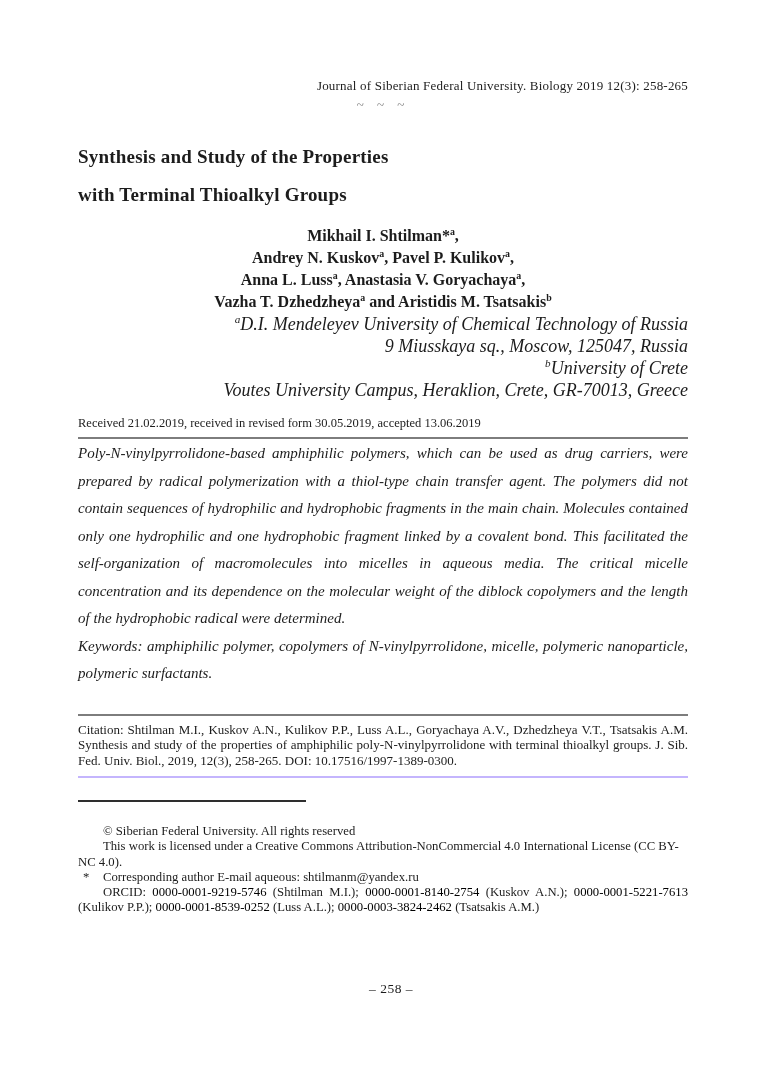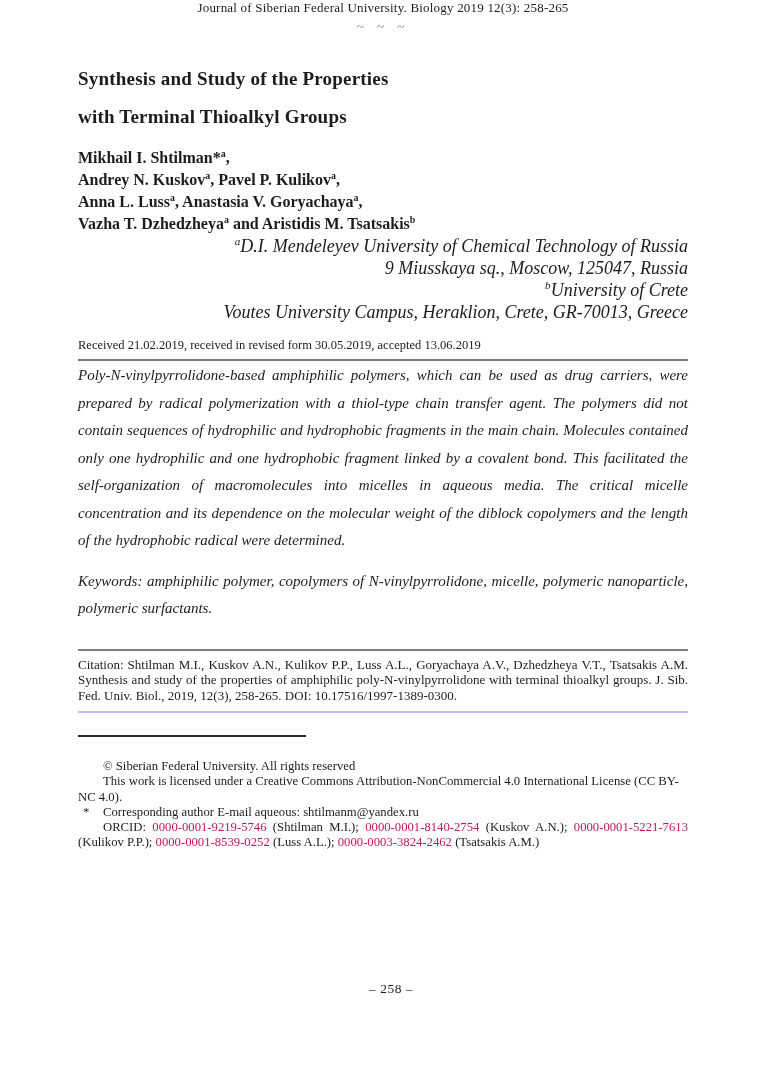--- a/index.html
+++ b/index.html
@@ -4,49 +4,49 @@
 <style>
   * { margin:0; padding:0; box-sizing:border-box; }
   html,body { background:#ffffff; }
   body {
     width:760px; height:1080px; position:relative; overflow:hidden;
     font-family:"Liberation Serif","DejaVu Serif",serif;
     color:#1c1c1c;
   }
   .content { position:absolute; left:78px; top:0; width:610px; }
 
-  .journal-header { text-align:center; font-size:13px; letter-spacing:.2px; }
+  .journal-header { padding-top:78px; text-align:right; font-size:13px; letter-spacing:.2px; }
   .tilde-sep { text-align:center; font-size:13px; color:#777; letter-spacing:5px; margin-top:3px; }
 
   .udc { margin-top:39px; font-size:14.5px; }
 
   .article-title { margin-top:25px; font-weight:bold; font-size:19px; line-height:38px; letter-spacing:.2px; }
 
-  .authors { margin-top:11px; text-align:left; font-weight:bold; font-size:16px; line-height:22px; }
+  .authors { margin-top:11px; text-align:center; font-weight:bold; font-size:16px; line-height:22px; }
   .affiliations { text-align:right; font-style:italic; font-size:18px; line-height:22px; }
   sup { font-size:.62em; line-height:0; vertical-align:super; }
 
   .received { margin-top:15px; text-align:left; font-size:12.5px; }
 
   .rule-main { margin-top:6px; border-top:2px solid #7d7d7d; }
 
   .abstract { margin-top:1px; font-style:italic; font-size:15px; line-height:27.5px; text-align:justify; }
-  .keywords { margin-top:13px; font-style:italic; font-size:15px; line-height:27.5px; text-align:justify; }
+  .keywords { margin-top:0; font-style:italic; font-size:15px; line-height:27.5px; text-align:justify; }
 
   .citation-block {
     margin-top:26px; border-top:2px solid #7d7d7d; border-bottom:2px solid #c4b5fd;
     padding:6px 0 8px; font-size:13px; line-height:15.5px; text-align:justify;
   }
 
   .footnote-rule { margin-top:22px; width:228px; border-top:2px solid #2e2e2e; }
   .footnotes { margin-top:22px; font-size:12.7px; line-height:15.3px; }
   .fn-line { text-indent:25px; position:relative; }
   .fn-marker { position:absolute; left:5px; top:0; text-indent:0; }
   .fn-orcid { text-indent:25px; text-align:justify; }
-  .orcid-link { color:#be185d; cursor:pointer; }
+  .orcid-link { color:#000000; cursor:pointer; }
 
   .page-number { position:absolute; top:981px; left:0; width:100%; text-align:center; font-size:13.5px; letter-spacing:.5px;margin-left:11px; }
 </style>
 </head>
 <body>
 
 <div class="content">
 
   <div class="journal-header">Journal of Siberian Federal University. Biology 2019 12(3): 258-265</div>
   <div class="tilde-sep">~ ~ ~</div>

